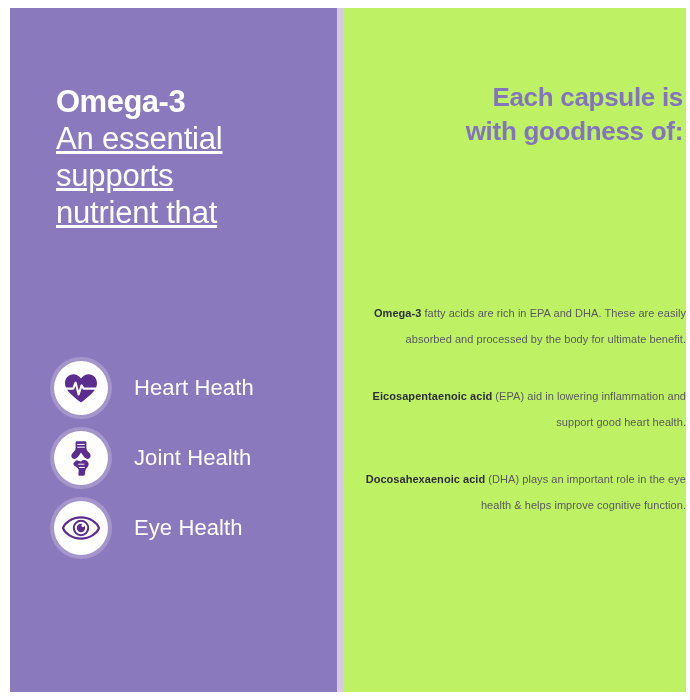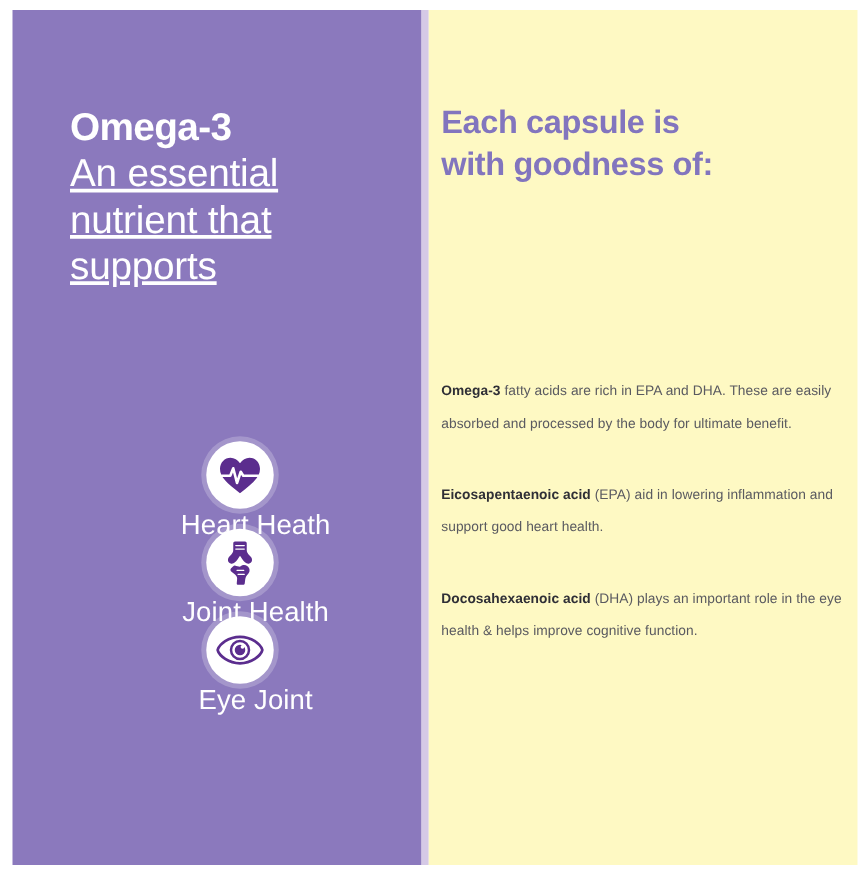--- a/index.html
+++ b/index.html
@@ -59,21 +59,20 @@
   .benefits {
     position: absolute;
     left: 44px;
     top: 345px;
     width: 275px;
   }
   .benefit-row {
     display: flex;
     align-items: center;
     height: 70px;
-    flex-direction: column;
   }
   .benefit-badge {
     width: 54px;
     height: 54px;
     border-radius: 50%;
     background: #ffffff;
     box-shadow: 0 0 0 4px rgba(255,255,255,0.22);
     display: flex;
     align-items: center;
     justify-content: center;
@@ -94,22 +93,23 @@
     width: 6px;
     height: 100%;
     background: #d5c9e6;
     flex: 0 0 6px;
   }
 
   .panel-right {
     position: relative;
     flex: 1 1 auto;
     height: 100%;
-    background: #fef9c3;
+    background: #bef264;
     box-sizing: border-box;
+    text-align: right;
   }
 
   .right-heading {
     position: absolute;
     left: 10px;
     top: 72px;
     width: 330px;
     color: #8275be;
     font-size: 26px;
     font-weight: bold;
@@ -140,22 +140,22 @@
 </head>
 <body>
 
 <div class="poster">
 
   <div class="panel-left">
 
     <div class="left-heading">
       <span class="hl-strong">Omega-3</span>
       <span class="hl-line">An essential</span>
+      <span class="hl-line">supports</span>
       <span class="hl-line">nutrient that</span>
-      <span class="hl-line">supports</span>
     </div>
 
     <div class="benefits">
 
       <div class="benefit-row">
         <span class="benefit-badge">
           <svg width="34" height="32" viewBox="0 0 34 32" aria-hidden="true">
             <path d="M17 30.5 C6.5 22.5 1 17.5 1 11.2 C1 6 4.8 2.2 9.4 2.2 C12.4 2.2 15.2 3.9 17 6.6 C18.8 3.9 21.6 2.2 24.6 2.2 C29.2 2.2 33 6 33 11.2 C33 17.5 27.5 22.5 17 30.5 Z" fill="#5b2d8e"></path>
             <path d="M2.5 16.6 H9.2 L11.6 10.6 L14.6 22.4 L17.6 13.4 L19.6 16.6 H31.6" fill="none" stroke="#ffffff" stroke-width="2.1" stroke-linejoin="round" stroke-linecap="round"></path>
           </svg>
@@ -182,21 +182,21 @@
 
       <div class="benefit-row">
         <span class="benefit-badge">
           <svg width="38" height="24" viewBox="0 0 38 24" aria-hidden="true">
             <path d="M19 1.4 C28.2 1.4 35.4 7.2 37 12 C35.4 16.8 28.2 22.6 19 22.6 C9.8 22.6 2.6 16.8 1 12 C2.6 7.2 9.8 1.4 19 1.4 Z" fill="none" stroke="#5b2d8e" stroke-width="2.2"></path>
             <circle cx="19" cy="12" r="7.2" fill="none" stroke="#5b2d8e" stroke-width="2.0"></circle>
             <circle cx="19" cy="12" r="4.2" fill="#5b2d8e"></circle>
             <circle cx="21.0" cy="9.4" r="1.5" fill="#ffffff"></circle>
           </svg>
         </span>
-        <span class="benefit-label">Eye Joint</span>
+        <span class="benefit-label">Eye Health</span>
       </div>
 
     </div>
   </div>
 
   <div class="panel-divider"></div>
 
   <div class="panel-right">
 
     <div class="right-heading">

